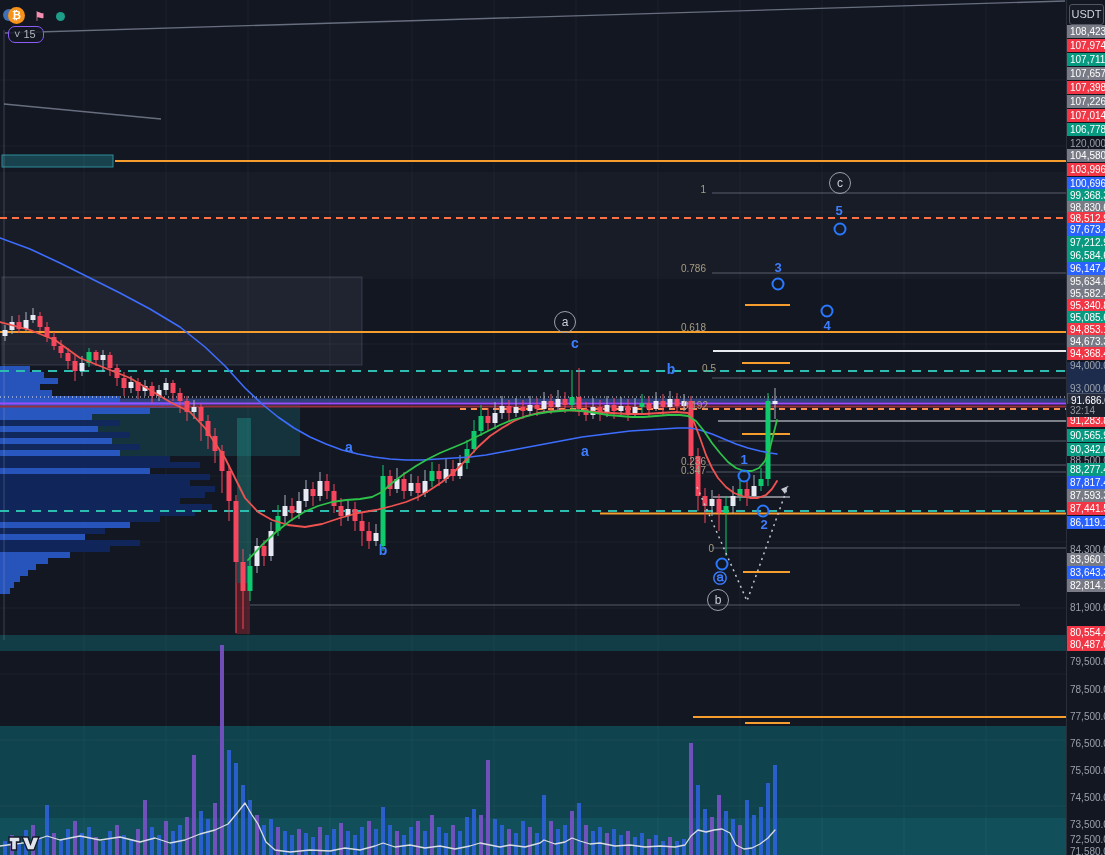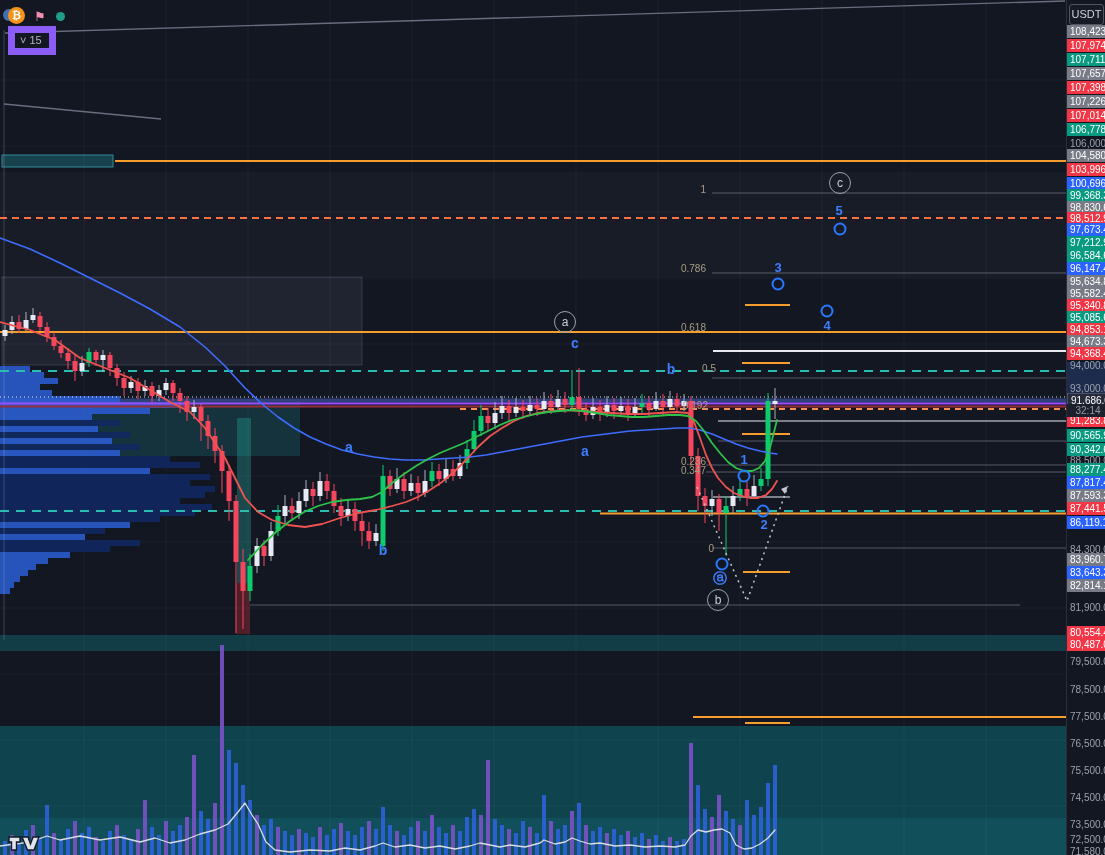--- a/index.html
+++ b/index.html
@@ -24,22 +24,22 @@
   #header{position:absolute;left:6px;top:6px;height:20px;display:flex;align-items:center;
         gap:6px;z-index:30;font-size:13px;color:#e8eaf0;}
   .coin{position:relative;width:18px;height:18px;}
   .coin .c2{position:absolute;left:-3px;top:2px;width:12px;height:12px;border-radius:50%;background:#3f6fb5;}
   .coin .c1{position:absolute;left:2px;top:0;width:17px;height:17px;border-radius:50%;background:#f7931a;
         color:#fff;font-size:11px;font-weight:bold;text-align:center;line-height:17px;}
   .ohlc{font-size:12px;color:#9598a1;display:flex;gap:4px;align-items:center;}
   .ohlc b{color:#2dbd9d;font-weight:normal;}
   .flag{color:#f48fb1;font-size:13px;margin-left:4px;}
   .dot{width:9px;height:9px;border-radius:50%;background:#1e9d8b;display:inline-block;margin:0 4px;}
-  #interval-badge{position:absolute;left:8px;top:26px;padding:1px 7px 2px 5px;border:7px solid #8b5cf6;
-        border-radius:0;background:rgba(19,23,34,.85);color:#b2b5be;font-size:11px;z-index:30;cursor:pointer;}
+  #interval-badge{position:absolute;left:8px;top:26px;padding:1px 7px 2px 5px;border:1px solid #8b5cf6;
+        border-radius:7px;background:rgba(19,23,34,.85);color:#b2b5be;font-size:11px;z-index:30;cursor:pointer;}
   .fib-label{position:absolute;transform:translate(-100%,-50%);font-size:10px;color:#a79e83;white-space:nowrap;}
   .wave-circ{position:absolute;width:20px;height:20px;border:1.5px solid #99a0ac;border-radius:50%;
         color:#c9ced8;font-size:12px;text-align:center;line-height:20px;transform:translate(-50%,-50%);}
   .wave-blue{position:absolute;transform:translate(-50%,-50%);color:#3d7eff;font-size:14px;font-weight:bold;}
   .wave-num{position:absolute;transform:translate(-50%,-50%);color:#3d7eff;font-size:13px;font-weight:bold;}
   .ring{position:absolute;width:9px;height:9px;border:2px solid #2979ff;border-radius:50%;
         transform:translate(-50%,-50%);}
   #tv-logo{position:absolute;left:8px;top:833px;z-index:25;}
 </style>
 </head>
@@ -533,21 +533,21 @@
 <div id="axis">
       <div style="position: absolute; left: 0px; top: 362px; width: 39px; height: 34px; background: rgb(29, 43, 77);"></div>
       <div class="axis-label gray" style="top: 25px;">108,423.</div>
       <div class="axis-label red" style="top: 39px;">107,974.</div>
       <div class="axis-label teal" style="top: 53px;">107,711.</div>
       <div class="axis-label gray" style="top: 67px;">107,657.</div>
       <div class="axis-label red" style="top: 81px;">107,398.</div>
       <div class="axis-label gray" style="top: 95px;">107,226.</div>
       <div class="axis-label red" style="top: 109px;">107,014.</div>
       <div class="axis-label teal" style="top: 123px;">106,778.</div>
-      <div class="axis-label plain" style="top: 137px;">106,000</div>
+      <div class="axis-label plain" style="top: 137px;">120,000</div>
       <div class="axis-label gray" style="top: 149px;">104,580.</div>
       <div class="axis-label red" style="top: 163px;">103,996.</div>
       <div class="axis-label blue" style="top: 177px;">100,696.</div>
       <div class="axis-label teal" style="top: 189px;">99,368.3</div>
       <div class="axis-label gray" style="top: 201px;">98,830.6</div>
       <div class="axis-label red" style="top: 212px;">98,512.9</div>
       <div class="axis-label blue" style="top: 223px;">97,673.4</div>
       <div class="axis-label teal" style="top: 236px;">97,212.9</div>
       <div class="axis-label teal" style="top: 249px;">96,584.6</div>
       <div class="axis-label blue" style="top: 262px;">96,147.4</div>
@@ -579,21 +579,21 @@
       <div class="axis-label plain" style="top: 655px;">79,500.0</div>
       <div class="axis-label plain" style="top: 683px;">78,500.0</div>
       <div class="axis-label plain" style="top: 710px;">77,500.0</div>
       <div class="axis-label plain" style="top: 737px;">76,500.0</div>
       <div class="axis-label plain" style="top: 764px;">75,500.0</div>
       <div class="axis-label plain" style="top: 791px;">74,500.0</div>
       <div class="axis-label plain" style="top: 818px;">73,500.0</div>
       <div class="axis-label plain" style="top: 833px;">72,500.0</div>
       <div class="axis-label plain" style="top: 845px;">71,580.0</div>
       <div class="axis-label current" style="top: 393px;">91,686.0</div>
-      <div class="axis-label countdown" style="top: 404px; text-align: center;">32:14</div>
+      <div class="axis-label countdown" style="top: 404px;">32:14</div>
     </div>
 <div id="usdt-btn">USDT</div>
 
 <svg id="tv-logo" width="32" height="20" viewBox="0 0 32 20">
   <path d="M1 4 h11 v5 h-3.5 v8 h-5 v-8 H1 z" fill="#dfe3ec" stroke="#15192a" stroke-width="1.4"></path>
   <path d="M14 4 h6 l2.5 7 2.5-7 h6 l-5 13 h-6.5 z" fill="#dfe3ec" stroke="#15192a" stroke-width="1.4"></path>
 </svg>
 
 </div>
 

